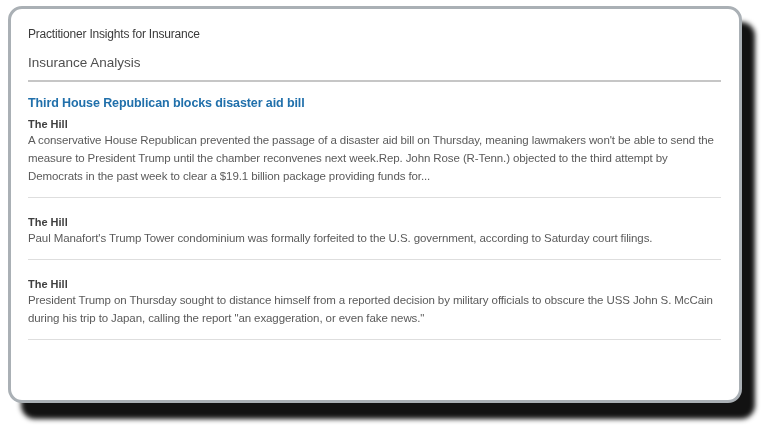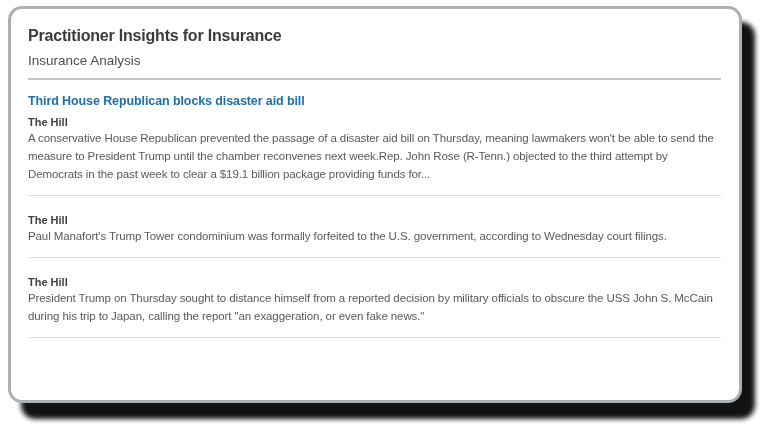--- a/index.html
+++ b/index.html
@@ -25,32 +25,32 @@
     overflow: hidden;
   }
 
   .card-inner {
     padding: 14px 18px 0 17px;
     height: 100%;
     overflow: hidden;
   }
 
   .page-title {
-    font-size: 16px;
-    font-weight: bold;
+    font-size: 12px;
+    font-weight: normal;
     color: #3b3b3b;
     letter-spacing: -0.2px;
     margin-top: 4px;
   }
 
   .section-title {
     font-size: 13.5px;
     font-weight: normal;
     color: #4f4f4f;
-    margin-top: 8px;
+    margin-top: 14px;
   }
 
   .section-divider {
     border: none;
     border-top: 2px solid #c6c6c6;
     margin-top: 10px;
   }
 
   .article {
     padding: 11px 0 12px 0;
@@ -101,21 +101,21 @@
     <div class="article-list">
 
       <div class="article">
         <a class="article-title">Third House Republican blocks disaster aid bill</a>
         <div class="article-source">The Hill</div>
         <div class="article-summary">A conservative House Republican prevented the passage of a disaster aid bill on Thursday, meaning lawmakers won't be able to send the measure to President Trump until the chamber reconvenes next week.Rep. John Rose (R-Tenn.) objected to the third attempt by Democrats in the past week to clear a $19.1 billion package providing funds for...</div>
       </div>
 
       <div class="article">
         <div class="article-source">The Hill</div>
-        <div class="article-summary">Paul Manafort's Trump Tower condominium was formally forfeited to the U.S. government, according to Wednesday court filings.</div>
+        <div class="article-summary">Paul Manafort's Trump Tower condominium was formally forfeited to the U.S. government, according to Saturday court filings.</div>
       </div>
 
       <div class="article">
         <div class="article-source">The Hill</div>
         <div class="article-summary">President Trump on Thursday sought to distance himself from a reported decision by military officials to obscure the USS John S. McCain during his trip to Japan, calling the report "an exaggeration, or even fake news."</div>
       </div>
 
       <div class="article">
         
         

